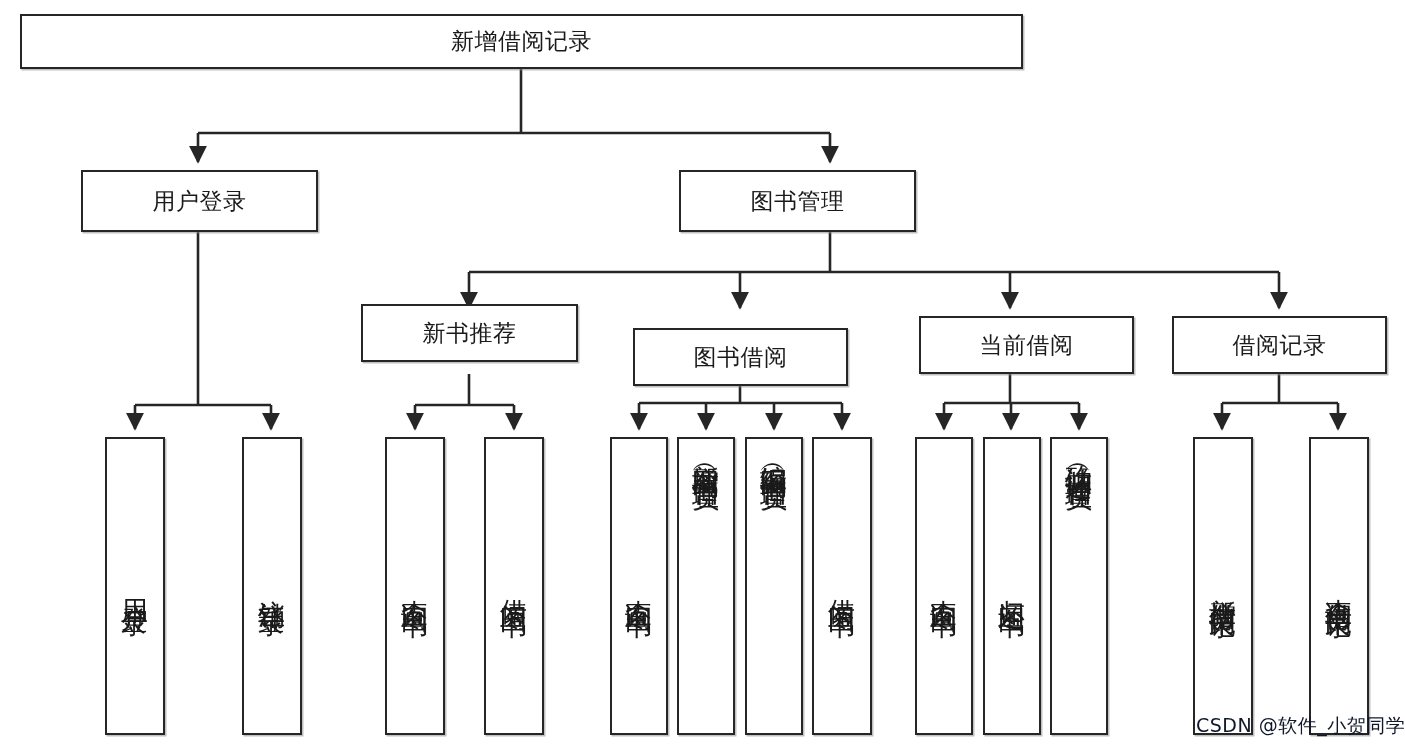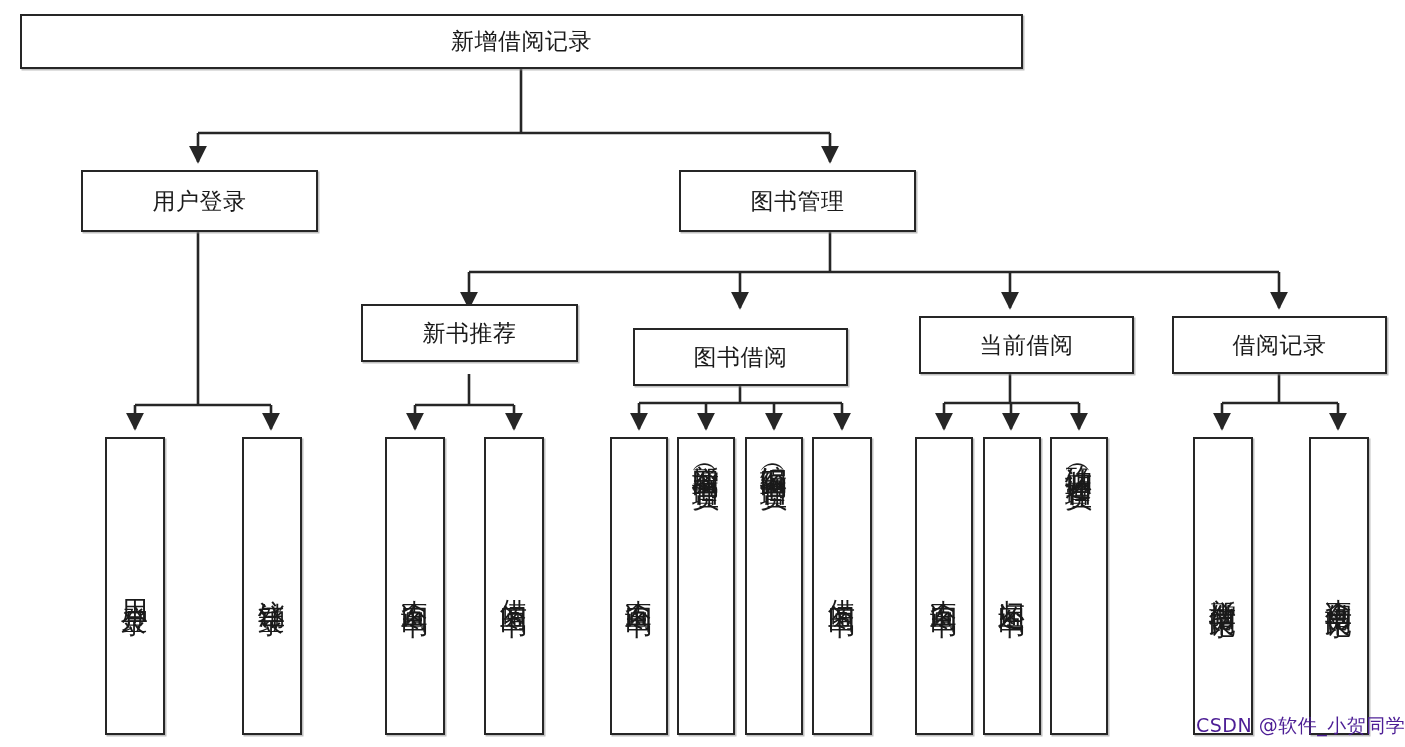--- a/index.html
+++ b/index.html
@@ -58,21 +58,21 @@
   }
   .node.vert.tall .label {
     letter-spacing: 3px;
   }
   .node.vert.toppad {
     align-items: flex-start;
   }
   #watermark {
     position: absolute;
     font-size: 19px;
-    color: #4c1d95;
+    color: #0f172a;
     white-space: nowrap;
     letter-spacing: 0.5px;
   }
 </style>
 </head>
 <body>
 
 <div id="canvas">
 
   <svg id="edges" viewBox="0 0 1405 747" xmlns="http://www.w3.org/2000/svg">

